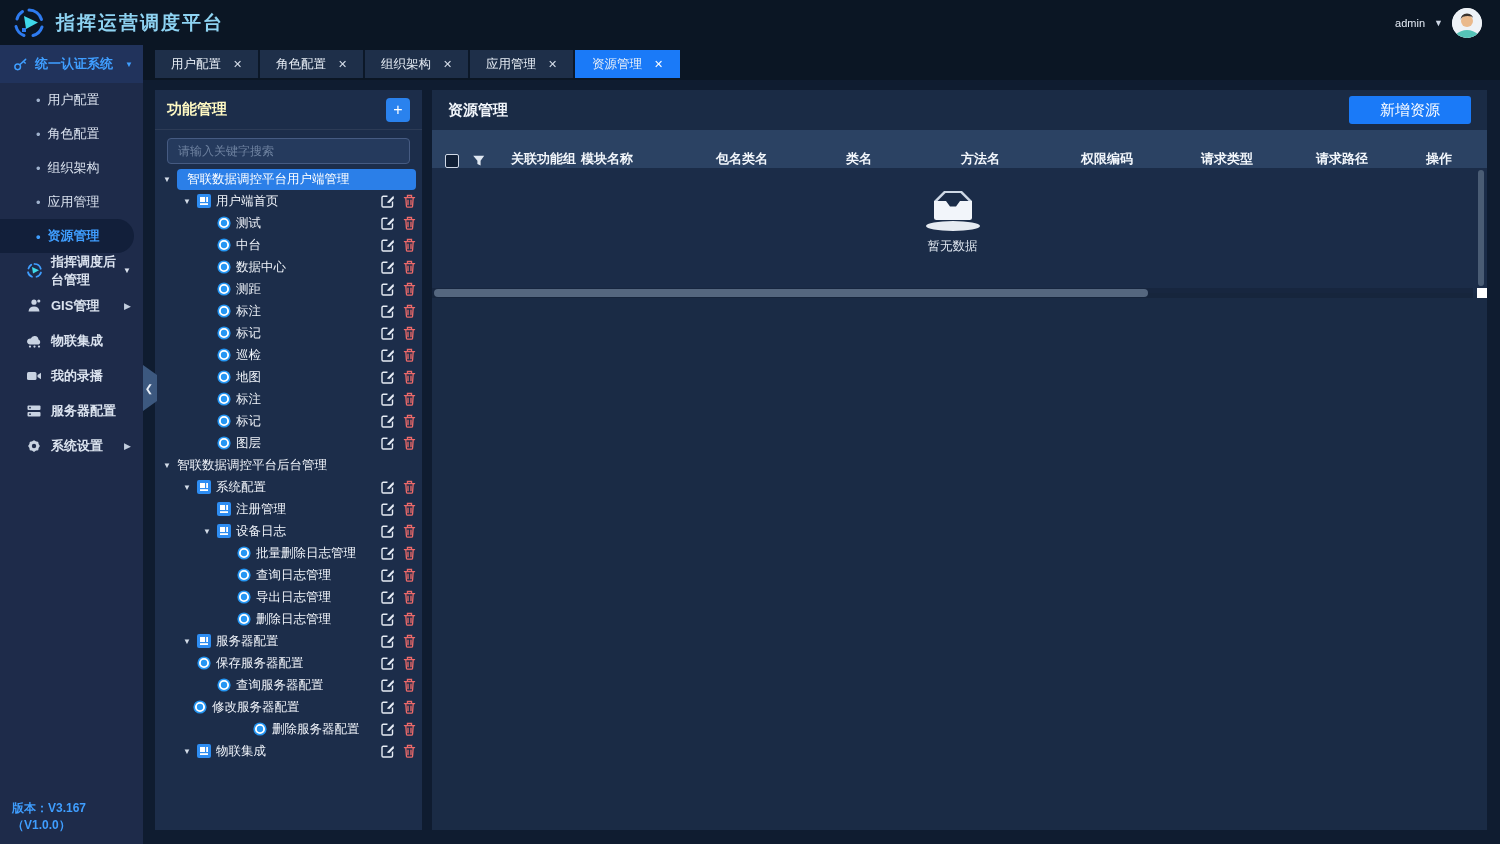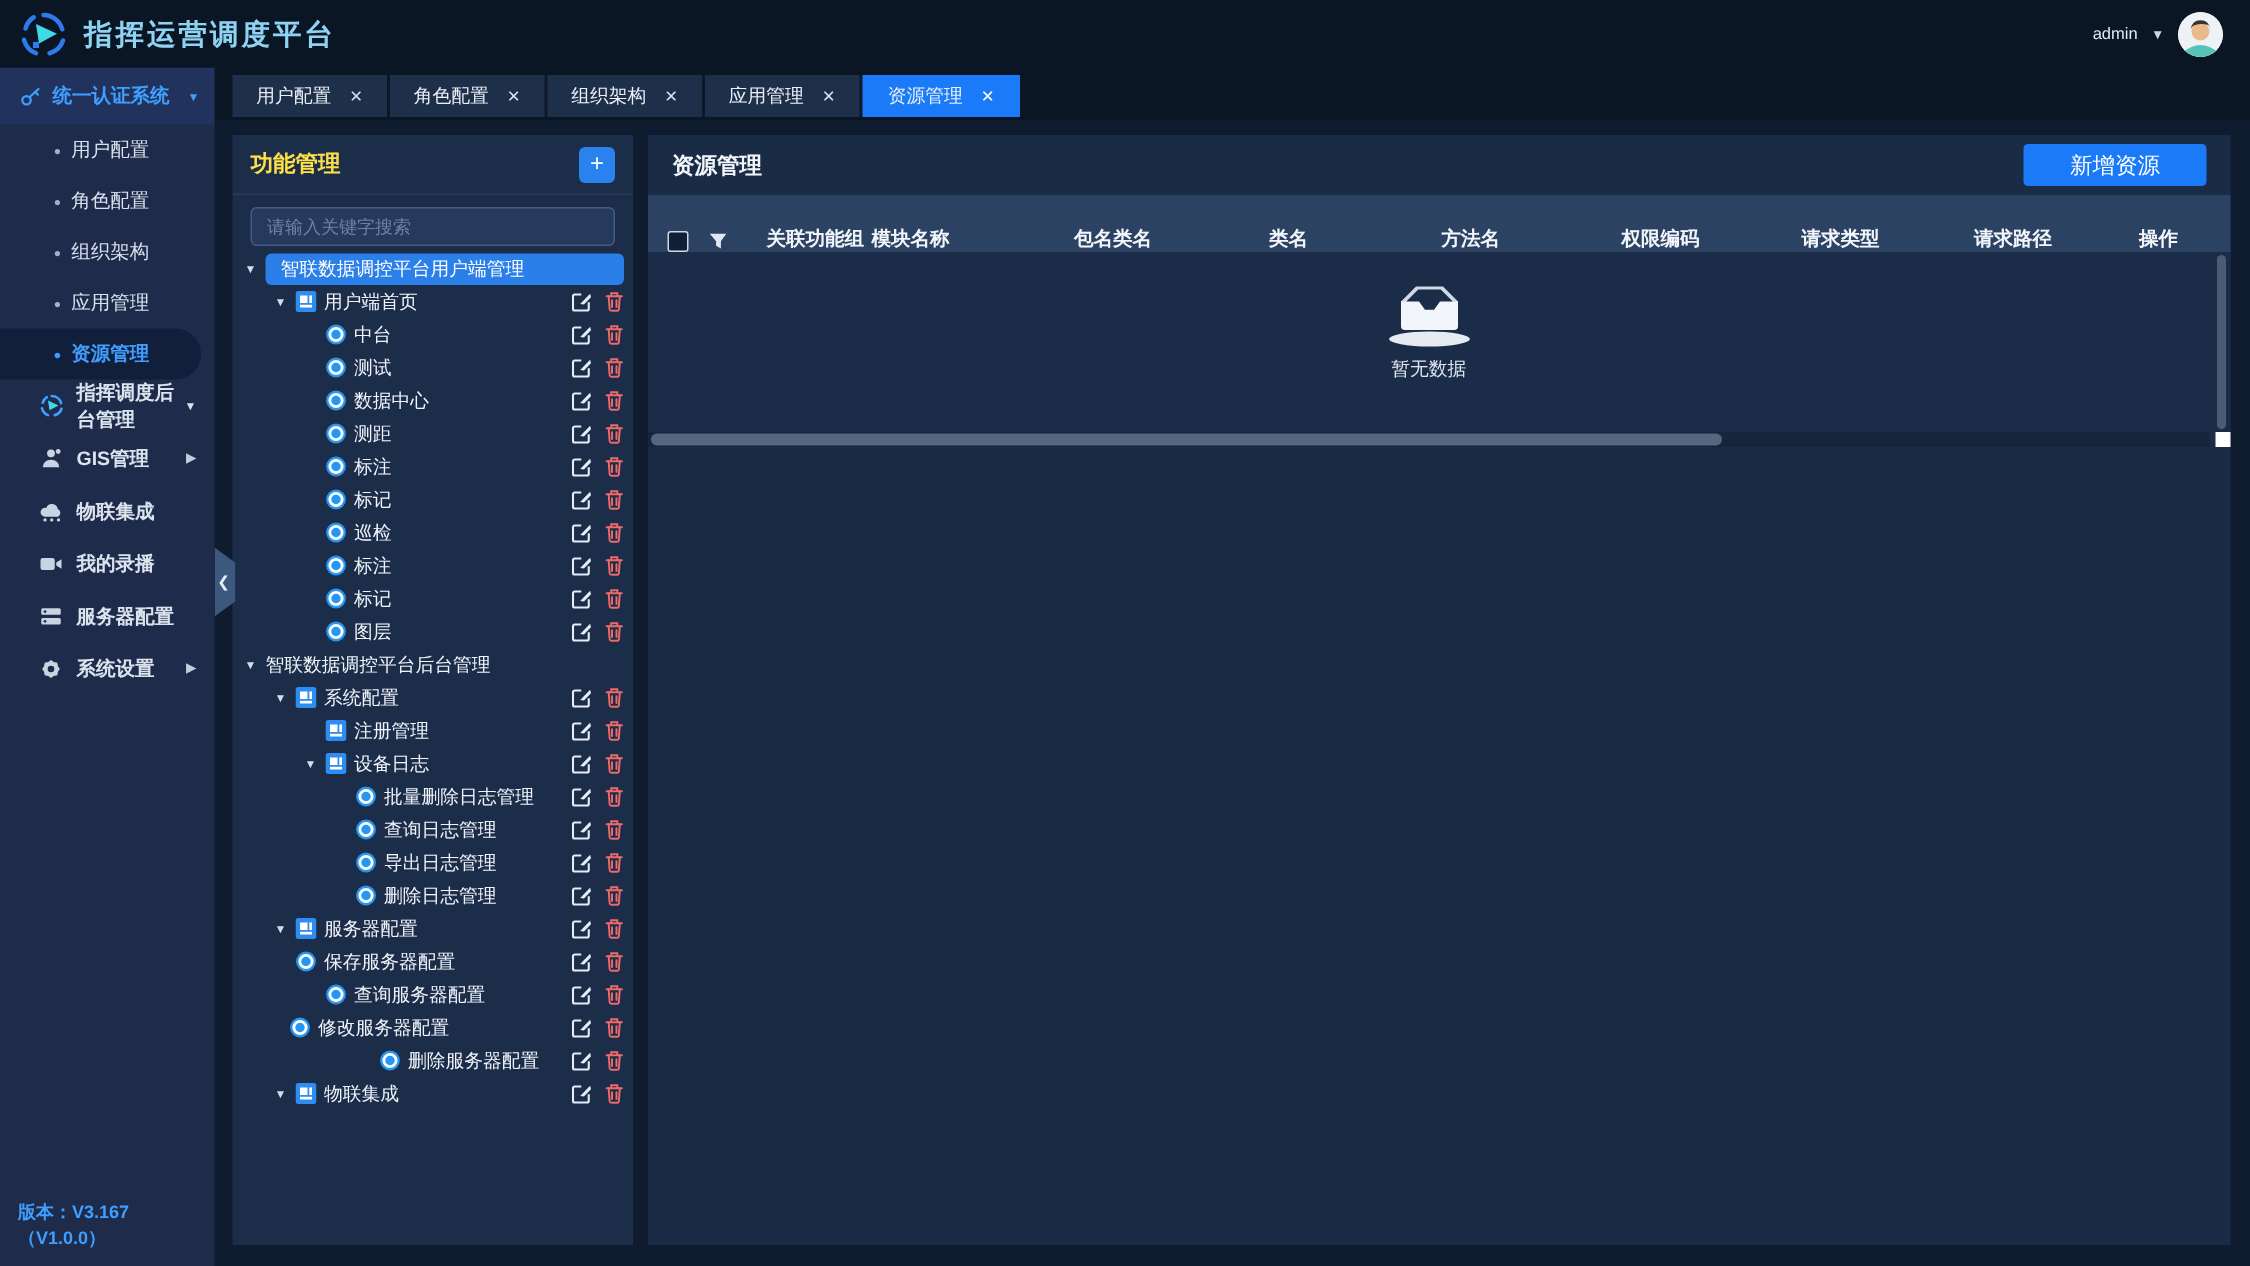--- a/index.html
+++ b/index.html
@@ -72,21 +72,21 @@
 
   
   .tree-panel {
     position:absolute; top:90px; left:155px; width:267px; height:740px;
     background:#1c2d4a;
   }
   .tree-panel-header {
     height:40px; display:flex; align-items:center; padding:0 12px;
     border-bottom:1px solid rgba(255,255,255,0.07);
   }
-  .tree-panel-title { font-size:15px; font-weight:bold; color:#fde047; }
+  .tree-panel-title { font-size:15px; font-weight:bold; color:#fef9c3; }
   .add-btn {
     margin-left:auto; width:24px; height:24px; background:#2a82ee; border:none;
     border-radius:4px; color:#fff; font-size:16px; line-height:22px; cursor:pointer;
   }
   .tree-search { margin:8px 12px 4px; }
   .tree-search input {
     width:100%; height:26px; background:#253a5d; border:1px solid #465b82; border-radius:4px;
     color:#e3eaf4; font-size:12px; padding:0 10px; outline:none;
     font-family:"Liberation Sans","DejaVu Sans",sans-serif;
   }
@@ -330,20 +330,44 @@
             </svg>
           </span>
         </span>
       </div>
       <div class="tree-row" style="padding-left: 48px;">
         <span class="tree-caret"></span>
         <span class="tree-ico"><svg width="14" height="14" viewBox="0 0 14 14">
             <circle cx="7" cy="7" r="6.6" fill="#2596f3"></circle>
             <circle cx="7" cy="7" r="4.1" fill="none" stroke="#fff" stroke-width="1.9"></circle>
           </svg></span>
+        <span class="tree-label">测试</span>
+        <span class="tree-actions">
+          <span>
+            <svg width="14" height="14" viewBox="0 0 14 14">
+              <path d="M11.5 7.5 V11.8 a1.2 1.2 0 0 1 -1.2 1.2 H2.2 A1.2 1.2 0 0 1 1 11.8 V3.5 a1.2 1.2 0 0 1 1.2 -1.2 H6.5" fill="none" stroke="#e7edf5" stroke-width="1.4"></path>
+              <path d="M5.8 8.6 L12.4 1.8 l0.6 2.4 L8.3 9 Z" fill="#e7edf5"></path>
+            </svg>
+          </span>
+          <span>
+            <svg width="13" height="14" viewBox="0 0 14 15" fill="none" stroke="#ed6a6a" stroke-width="1.4" stroke-linecap="round">
+              <path d="M1.5 3.8 h11"></path>
+              <path d="M4.8 3.6 V1.6 h4.4 v2"></path>
+              <path d="M3 3.8 l0.7 9.3 a1.2 1.2 0 0 0 1.2 1.1 h4.2 a1.2 1.2 0 0 0 1.2 -1.1 L11 3.8"></path>
+              <path d="M5.4 6.5 v5 M8.6 6.5 v5"></path>
+            </svg>
+          </span>
+        </span>
+      </div>
+      <div class="tree-row" style="padding-left: 48px;">
+        <span class="tree-caret"></span>
+        <span class="tree-ico"><svg width="14" height="14" viewBox="0 0 14 14">
+            <circle cx="7" cy="7" r="6.6" fill="#2596f3"></circle>
+            <circle cx="7" cy="7" r="4.1" fill="none" stroke="#fff" stroke-width="1.9"></circle>
+          </svg></span>
         <span class="tree-label">中台</span>
         <span class="tree-actions">
           <span>
             <svg width="14" height="14" viewBox="0 0 14 14">
               <path d="M11.5 7.5 V11.8 a1.2 1.2 0 0 1 -1.2 1.2 H2.2 A1.2 1.2 0 0 1 1 11.8 V3.5 a1.2 1.2 0 0 1 1.2 -1.2 H6.5" fill="none" stroke="#e7edf5" stroke-width="1.4"></path>
               <path d="M5.8 8.6 L12.4 1.8 l0.6 2.4 L8.3 9 Z" fill="#e7edf5"></path>
             </svg>
           </span>
           <span>
             <svg width="13" height="14" viewBox="0 0 14 15" fill="none" stroke="#ed6a6a" stroke-width="1.4" stroke-linecap="round">
@@ -354,44 +378,20 @@
             </svg>
           </span>
         </span>
       </div>
       <div class="tree-row" style="padding-left: 48px;">
         <span class="tree-caret"></span>
         <span class="tree-ico"><svg width="14" height="14" viewBox="0 0 14 14">
             <circle cx="7" cy="7" r="6.6" fill="#2596f3"></circle>
             <circle cx="7" cy="7" r="4.1" fill="none" stroke="#fff" stroke-width="1.9"></circle>
           </svg></span>
-        <span class="tree-label">测试</span>
-        <span class="tree-actions">
-          <span>
-            <svg width="14" height="14" viewBox="0 0 14 14">
-              <path d="M11.5 7.5 V11.8 a1.2 1.2 0 0 1 -1.2 1.2 H2.2 A1.2 1.2 0 0 1 1 11.8 V3.5 a1.2 1.2 0 0 1 1.2 -1.2 H6.5" fill="none" stroke="#e7edf5" stroke-width="1.4"></path>
-              <path d="M5.8 8.6 L12.4 1.8 l0.6 2.4 L8.3 9 Z" fill="#e7edf5"></path>
-            </svg>
-          </span>
-          <span>
-            <svg width="13" height="14" viewBox="0 0 14 15" fill="none" stroke="#ed6a6a" stroke-width="1.4" stroke-linecap="round">
-              <path d="M1.5 3.8 h11"></path>
-              <path d="M4.8 3.6 V1.6 h4.4 v2"></path>
-              <path d="M3 3.8 l0.7 9.3 a1.2 1.2 0 0 0 1.2 1.1 h4.2 a1.2 1.2 0 0 0 1.2 -1.1 L11 3.8"></path>
-              <path d="M5.4 6.5 v5 M8.6 6.5 v5"></path>
-            </svg>
-          </span>
-        </span>
-      </div>
-      <div class="tree-row" style="padding-left: 48px;">
-        <span class="tree-caret"></span>
-        <span class="tree-ico"><svg width="14" height="14" viewBox="0 0 14 14">
-            <circle cx="7" cy="7" r="6.6" fill="#2596f3"></circle>
-            <circle cx="7" cy="7" r="4.1" fill="none" stroke="#fff" stroke-width="1.9"></circle>
-          </svg></span>
         <span class="tree-label">数据中心</span>
         <span class="tree-actions">
           <span>
             <svg width="14" height="14" viewBox="0 0 14 14">
               <path d="M11.5 7.5 V11.8 a1.2 1.2 0 0 1 -1.2 1.2 H2.2 A1.2 1.2 0 0 1 1 11.8 V3.5 a1.2 1.2 0 0 1 1.2 -1.2 H6.5" fill="none" stroke="#e7edf5" stroke-width="1.4"></path>
               <path d="M5.8 8.6 L12.4 1.8 l0.6 2.4 L8.3 9 Z" fill="#e7edf5"></path>
             </svg>
           </span>
           <span>
             <svg width="13" height="14" viewBox="0 0 14 15" fill="none" stroke="#ed6a6a" stroke-width="1.4" stroke-linecap="round">
@@ -475,20 +475,44 @@
           </span>
         </span>
       </div>
       <div class="tree-row" style="padding-left: 48px;">
         <span class="tree-caret"></span>
         <span class="tree-ico"><svg width="14" height="14" viewBox="0 0 14 14">
             <circle cx="7" cy="7" r="6.6" fill="#2596f3"></circle>
             <circle cx="7" cy="7" r="4.1" fill="none" stroke="#fff" stroke-width="1.9"></circle>
           </svg></span>
         <span class="tree-label">巡检</span>
+        <span class="tree-actions">
+          <span>
+            <svg width="14" height="14" viewBox="0 0 14 14">
+              <path d="M11.5 7.5 V11.8 a1.2 1.2 0 0 1 -1.2 1.2 H2.2 A1.2 1.2 0 0 1 1 11.8 V3.5 a1.2 1.2 0 0 1 1.2 -1.2 H6.5" fill="none" stroke="#e7edf5" stroke-width="1.4"></path>
+              <path d="M5.8 8.6 L12.4 1.8 l0.6 2.4 L8.3 9 Z" fill="#e7edf5"></path>
+            </svg>
+          </span>
+          <span>
+            <svg width="13" height="14" viewBox="0 0 14 15" fill="none" stroke="#ed6a6a" stroke-width="1.4" stroke-linecap="round">
+              <path d="M1.5 3.8 h11"></path>
+              <path d="M4.8 3.6 V1.6 h4.4 v2"></path>
+              <path d="M3 3.8 l0.7 9.3 a1.2 1.2 0 0 0 1.2 1.1 h4.2 a1.2 1.2 0 0 0 1.2 -1.1 L11 3.8"></path>
+              <path d="M5.4 6.5 v5 M8.6 6.5 v5"></path>
+            </svg>
+          </span>
+        </span>
+      </div>
+      <div class="tree-row" style="padding-left: 48px;">
+        <span class="tree-caret"></span>
+        <span class="tree-ico"><svg width="14" height="14" viewBox="0 0 14 14">
+            <circle cx="7" cy="7" r="6.6" fill="#2596f3"></circle>
+            <circle cx="7" cy="7" r="4.1" fill="none" stroke="#fff" stroke-width="1.9"></circle>
+          </svg></span>
+        <span class="tree-label">地图</span>
         <span class="tree-actions">
           <span>
             <svg width="14" height="14" viewBox="0 0 14 14">
               <path d="M11.5 7.5 V11.8 a1.2 1.2 0 0 1 -1.2 1.2 H2.2 A1.2 1.2 0 0 1 1 11.8 V3.5 a1.2 1.2 0 0 1 1.2 -1.2 H6.5" fill="none" stroke="#e7edf5" stroke-width="1.4"></path>
               <path d="M5.8 8.6 L12.4 1.8 l0.6 2.4 L8.3 9 Z" fill="#e7edf5"></path>
             </svg>
           </span>
           <span>
             <svg width="13" height="14" viewBox="0 0 14 15" fill="none" stroke="#ed6a6a" stroke-width="1.4" stroke-linecap="round">
               <path d="M1.5 3.8 h11"></path>

